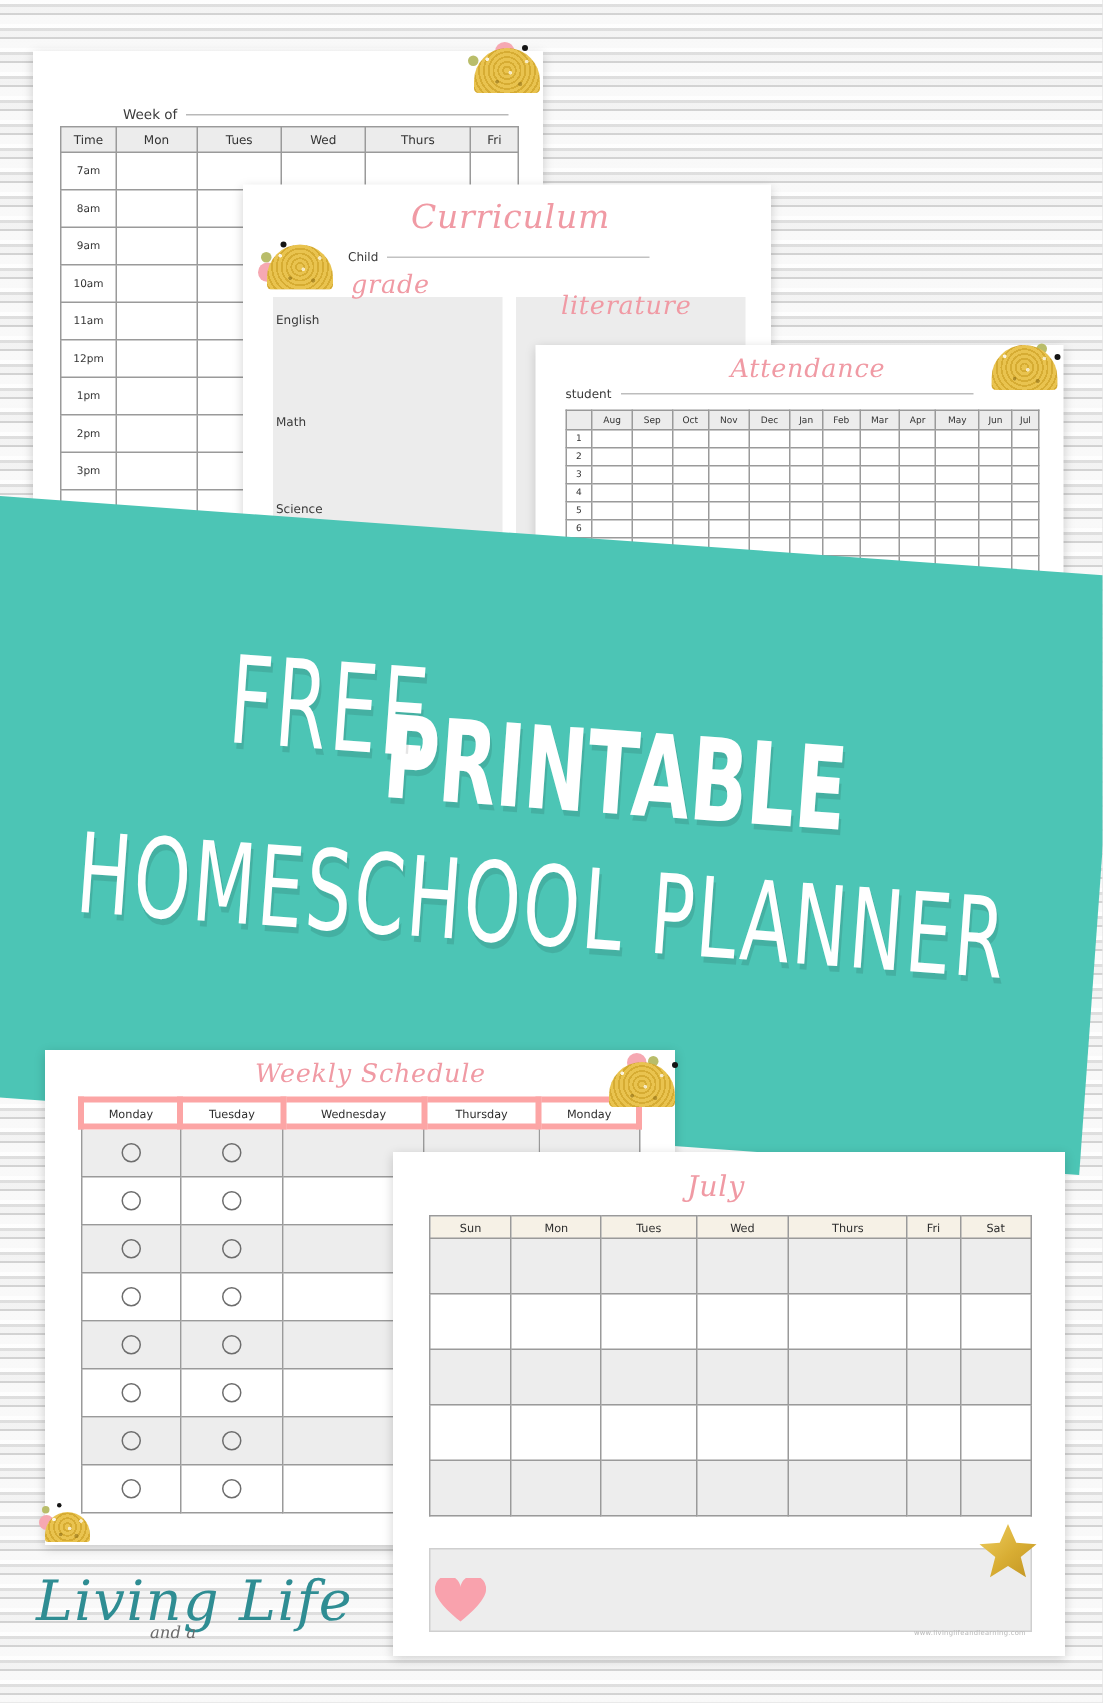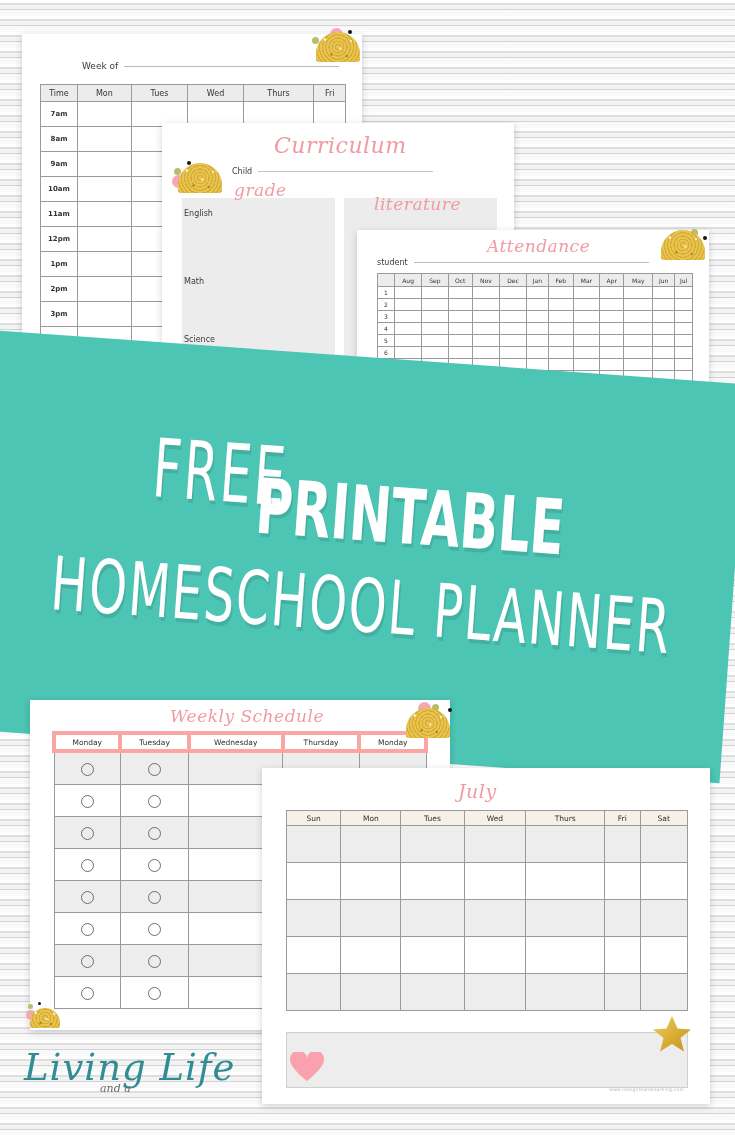--- a/index.html
+++ b/index.html
@@ -48,32 +48,32 @@
 
   
   table{border-collapse:collapse;width:100%;}
   td,th{border:1px solid #9a9a9a;padding:0;}
 
   
   #sheet-week{
     left:22px;top:34px;width:340px;height:400px;
   }
   #sheet-week .weekof{
-    position:absolute;left:60px;top:27px;font-size:9px;
+    position:absolute;left:60px;top:38px;font-size:9px;
   }
   #sheet-week .weekof .rule{
     display:inline-block;width:215px;border-bottom:1px solid #b9b9b9;
     margin-left:6px;vertical-align:2px;height:1px;
   }
   #sheet-week .tbl{position:absolute;left:18px;top:50px;width:306px;}
   #sheet-week th{background:#ececec;font-weight:normal;font-size:8px;height:16px;
     font-family:"DejaVu Sans",sans-serif;color:#333;}
   #sheet-week td{height:24px;}
   #sheet-week td.t{font-size:7px;text-align:center;color:#333;
-    font-family:"DejaVu Sans",sans-serif;width:36px;font-weight:bold;}
+    font-family:"DejaVu Sans",sans-serif;width:36px;}
 
   
   #sheet-curr{
     left:162px;top:123px;width:352px;height:290px;
   }
   #sheet-curr .title{position:absolute;left:112px;top:10px;font-size:22px;}
   #sheet-curr .child{position:absolute;left:70px;top:44px;font-size:8px;}
   #sheet-curr .child .rule{display:inline-block;width:175px;border-bottom:1px solid #c2c2c2;
     margin-left:6px;height:1px;vertical-align:2px;}
   #sheet-curr .grade{position:absolute;left:72px;top:57px;font-size:17px;}

